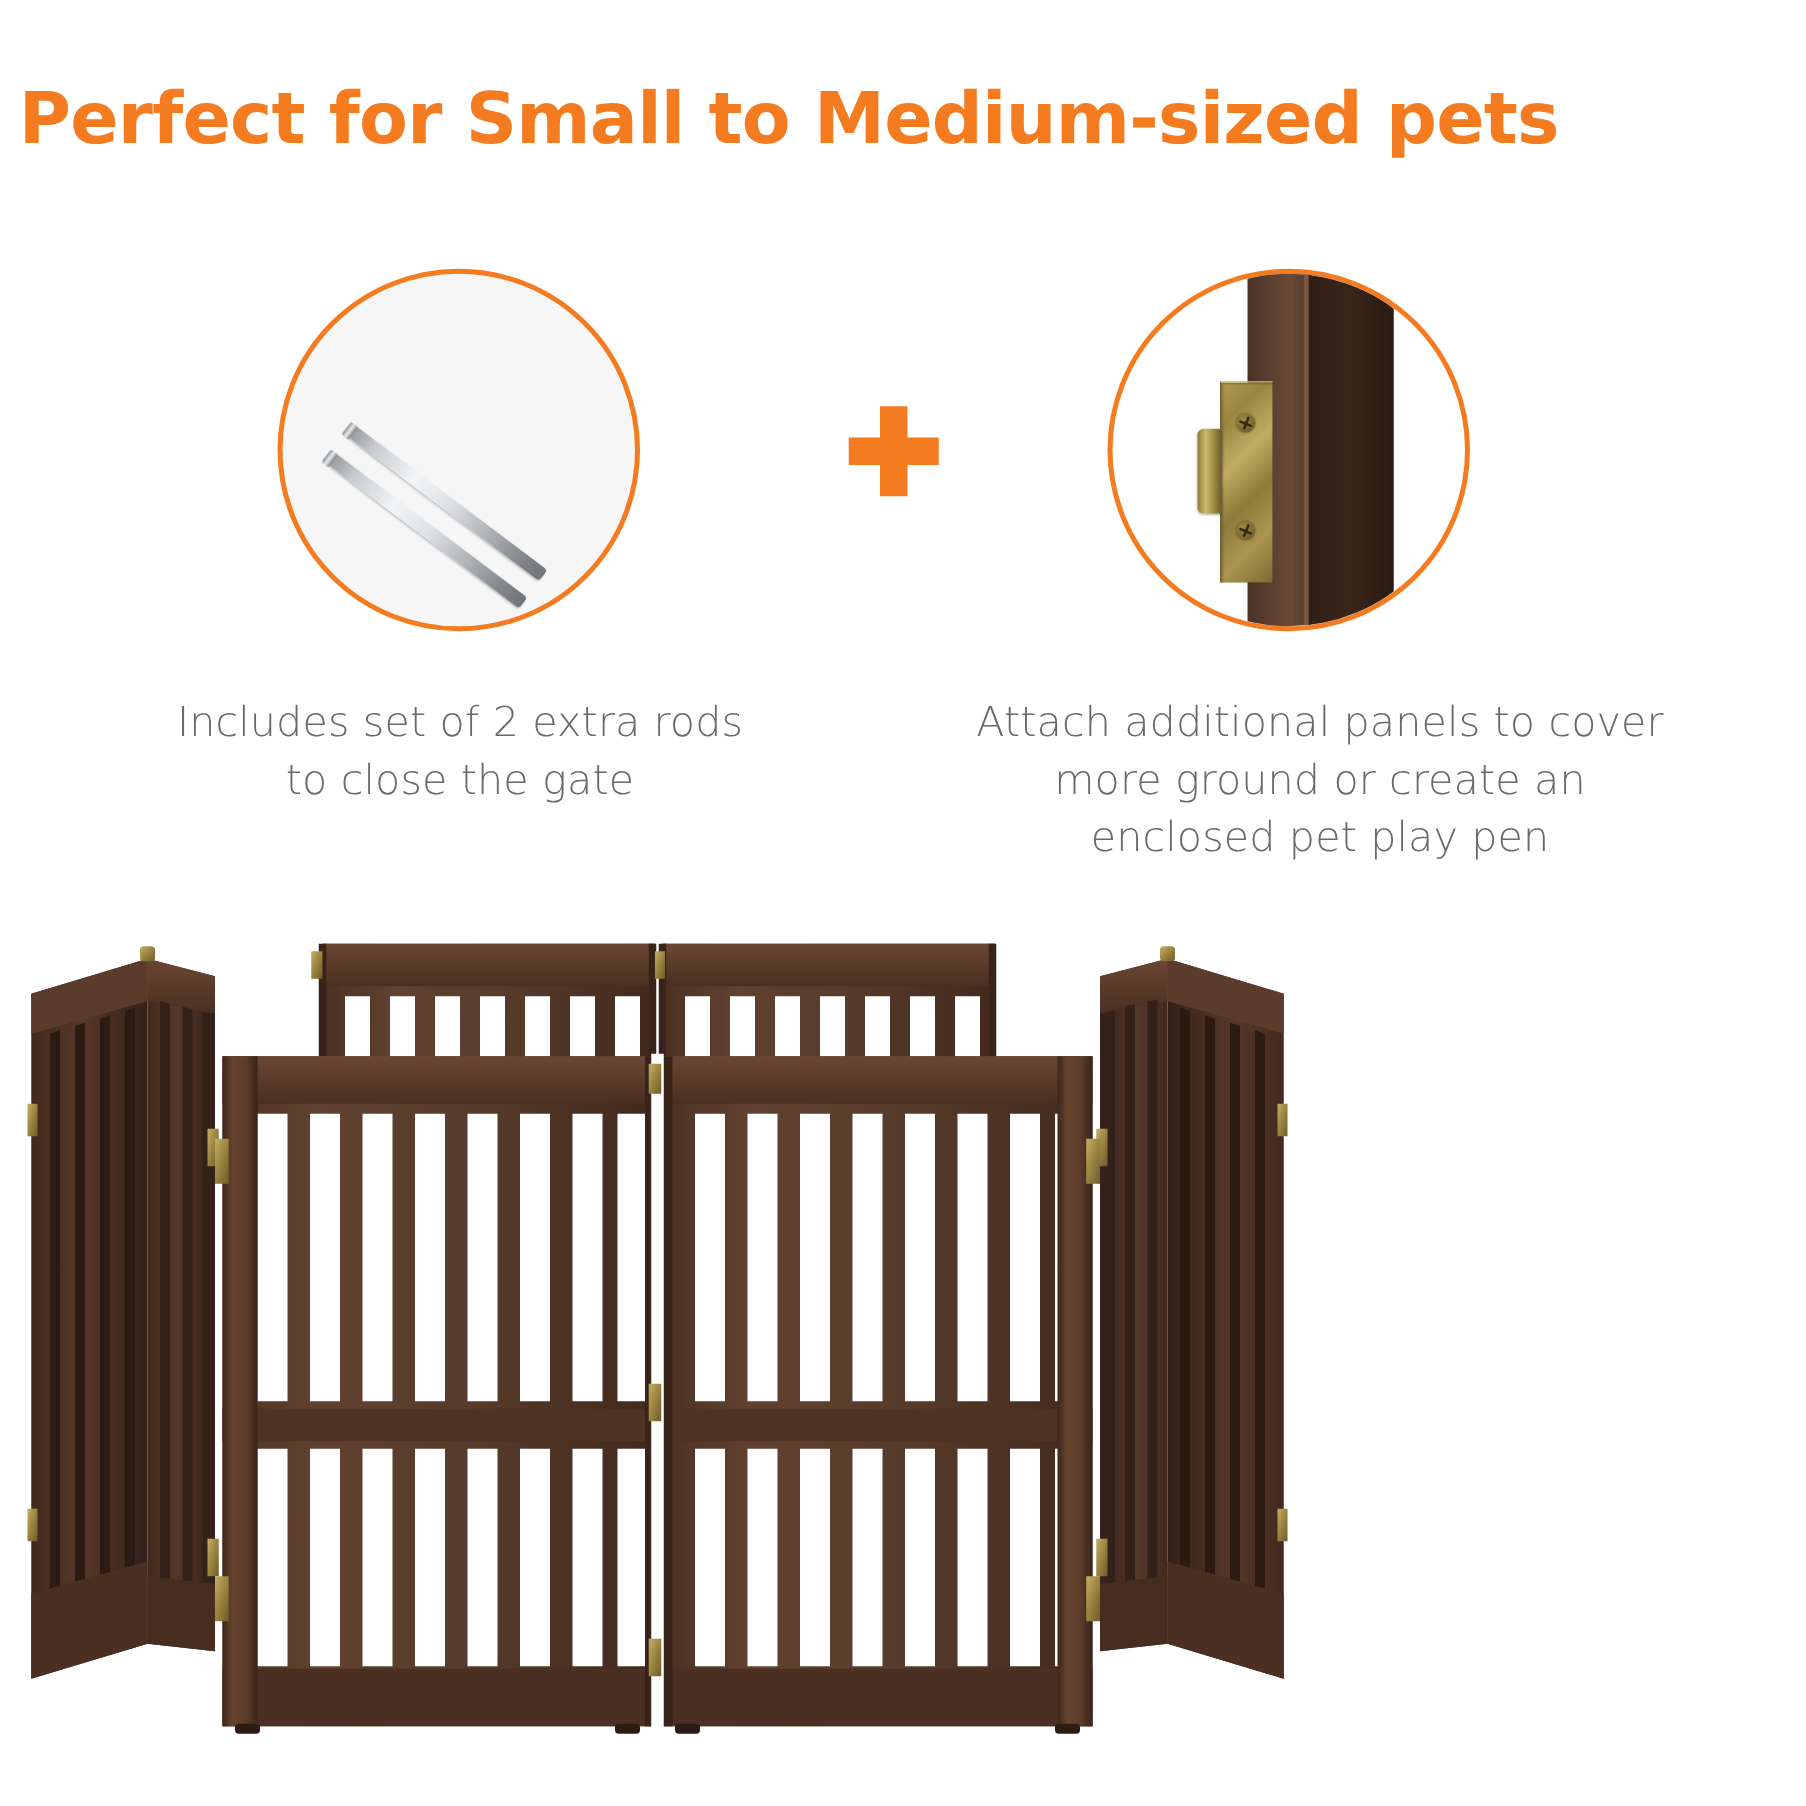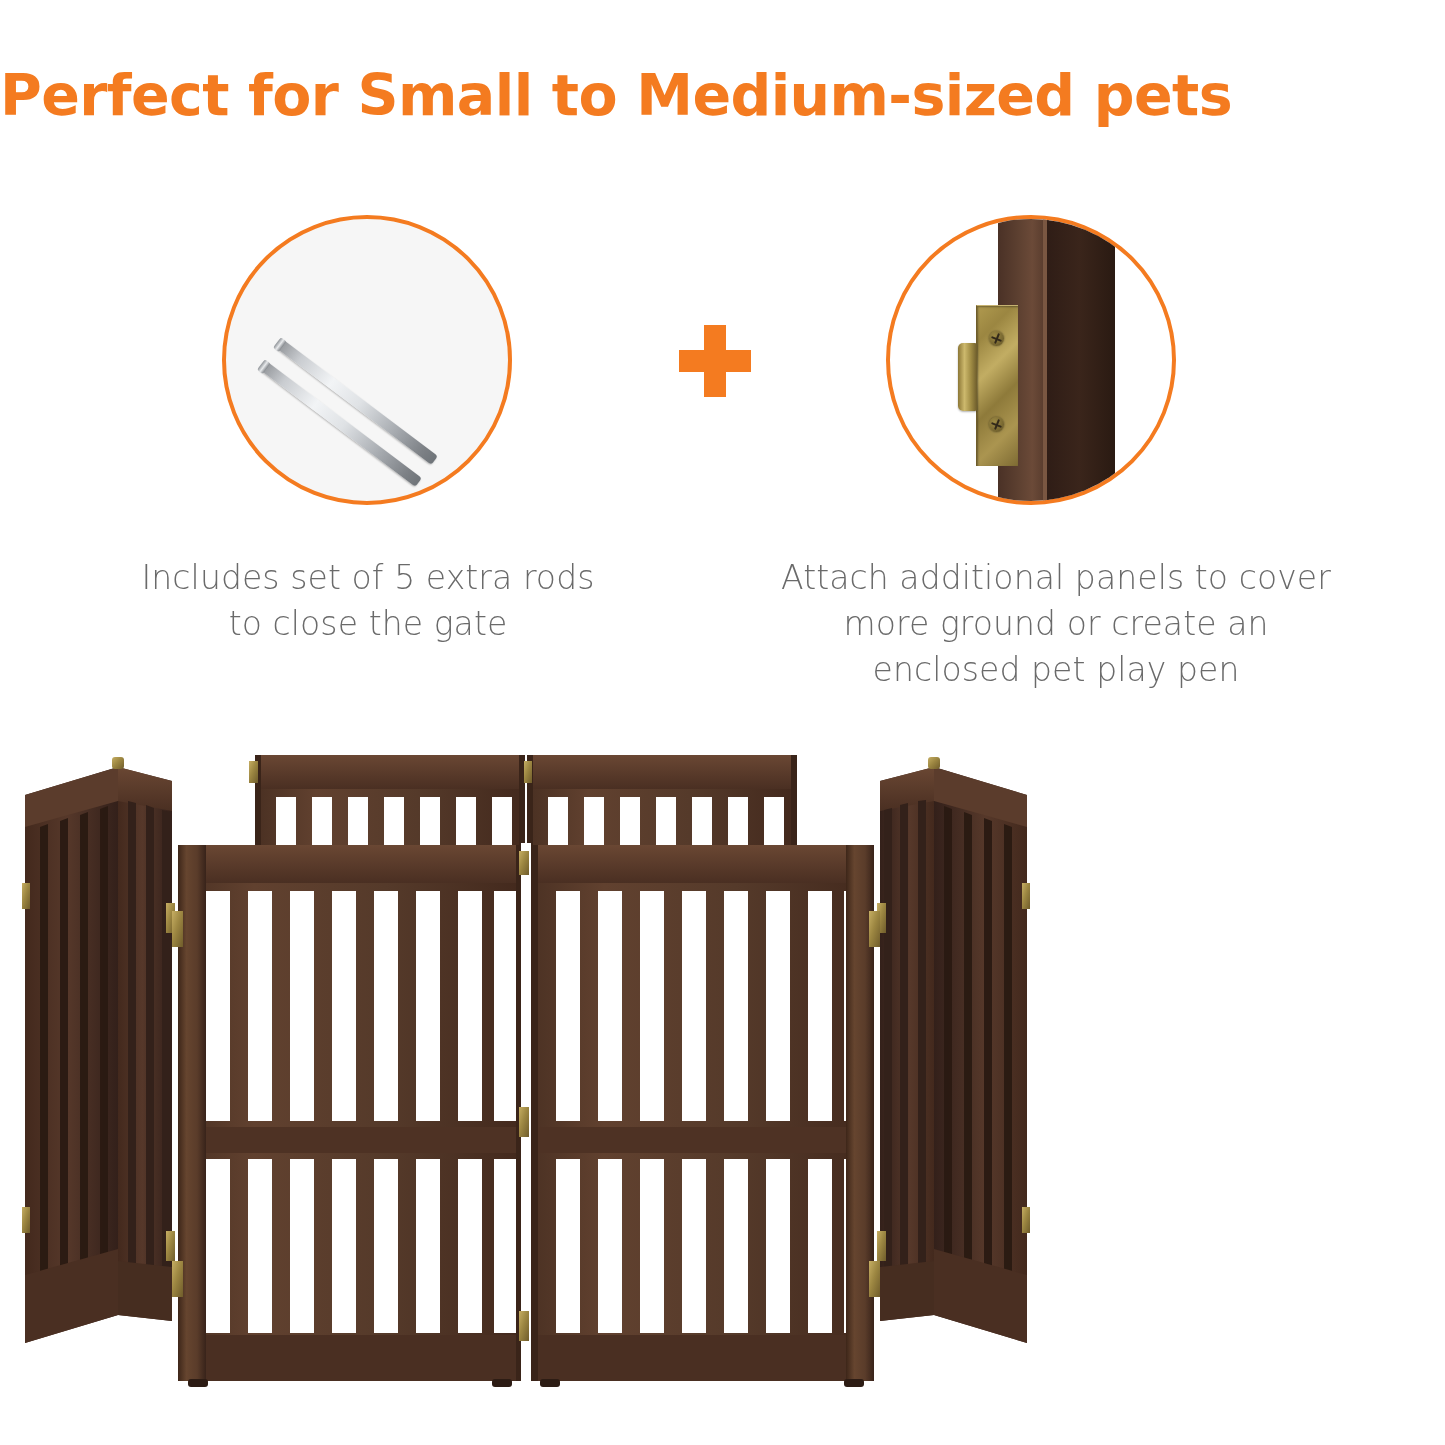--- a/index.html
+++ b/index.html
@@ -22,20 +22,21 @@
     left: 0;
     top: 62px;
     width: 1192px;
     text-align: left;
     color: #F47B20;
     font-family: "DejaVu Sans", sans-serif;
     font-weight: bold;
     font-size: 57px;
     letter-spacing: -0.6px;
     white-space: nowrap;
+    padding-left: 15px;
   }
 
   
   .feature-circle {
     position: absolute;
     top: 215px;
     width: 290px;
     height: 290px;
     border-radius: 50%;
     border: 4px solid #F47B20;
@@ -194,21 +195,21 @@
 <div class="feature-circle" id="circle-hinge">
   <div id="post-front"></div>
   <div id="post-edge"></div>
   <div id="post-side"></div>
   <div id="brass-plate"></div>
   <div id="brass-knuckle"></div>
   <div class="screw" id="screw-top"></div>
   <div class="screw" id="screw-bottom"></div>
 </div>
 
-<div class="caption" id="caption-rods">Includes set of 5 extra rods to close the gate</div>
+<div class="caption" id="caption-rods">Includes set of 2 extra rods to close the gate</div>
 
 <div class="caption" id="caption-hinge">Attach additional panels to cover more ground or create an enclosed pet play pen</div>
 
 <div id="product-photo">
 <svg viewBox="0 0 1445 700" width="1445" height="700" xmlns="http://www.w3.org/2000/svg">
   <defs>
     <linearGradient id="gFrontPanel" x1="0" y1="0" x2="1" y2="0">
       <stop offset="0%" stop-color="#4b3123"></stop>
       <stop offset="22%" stop-color="#61412f"></stop>
       <stop offset="60%" stop-color="#553a2a"></stop>

